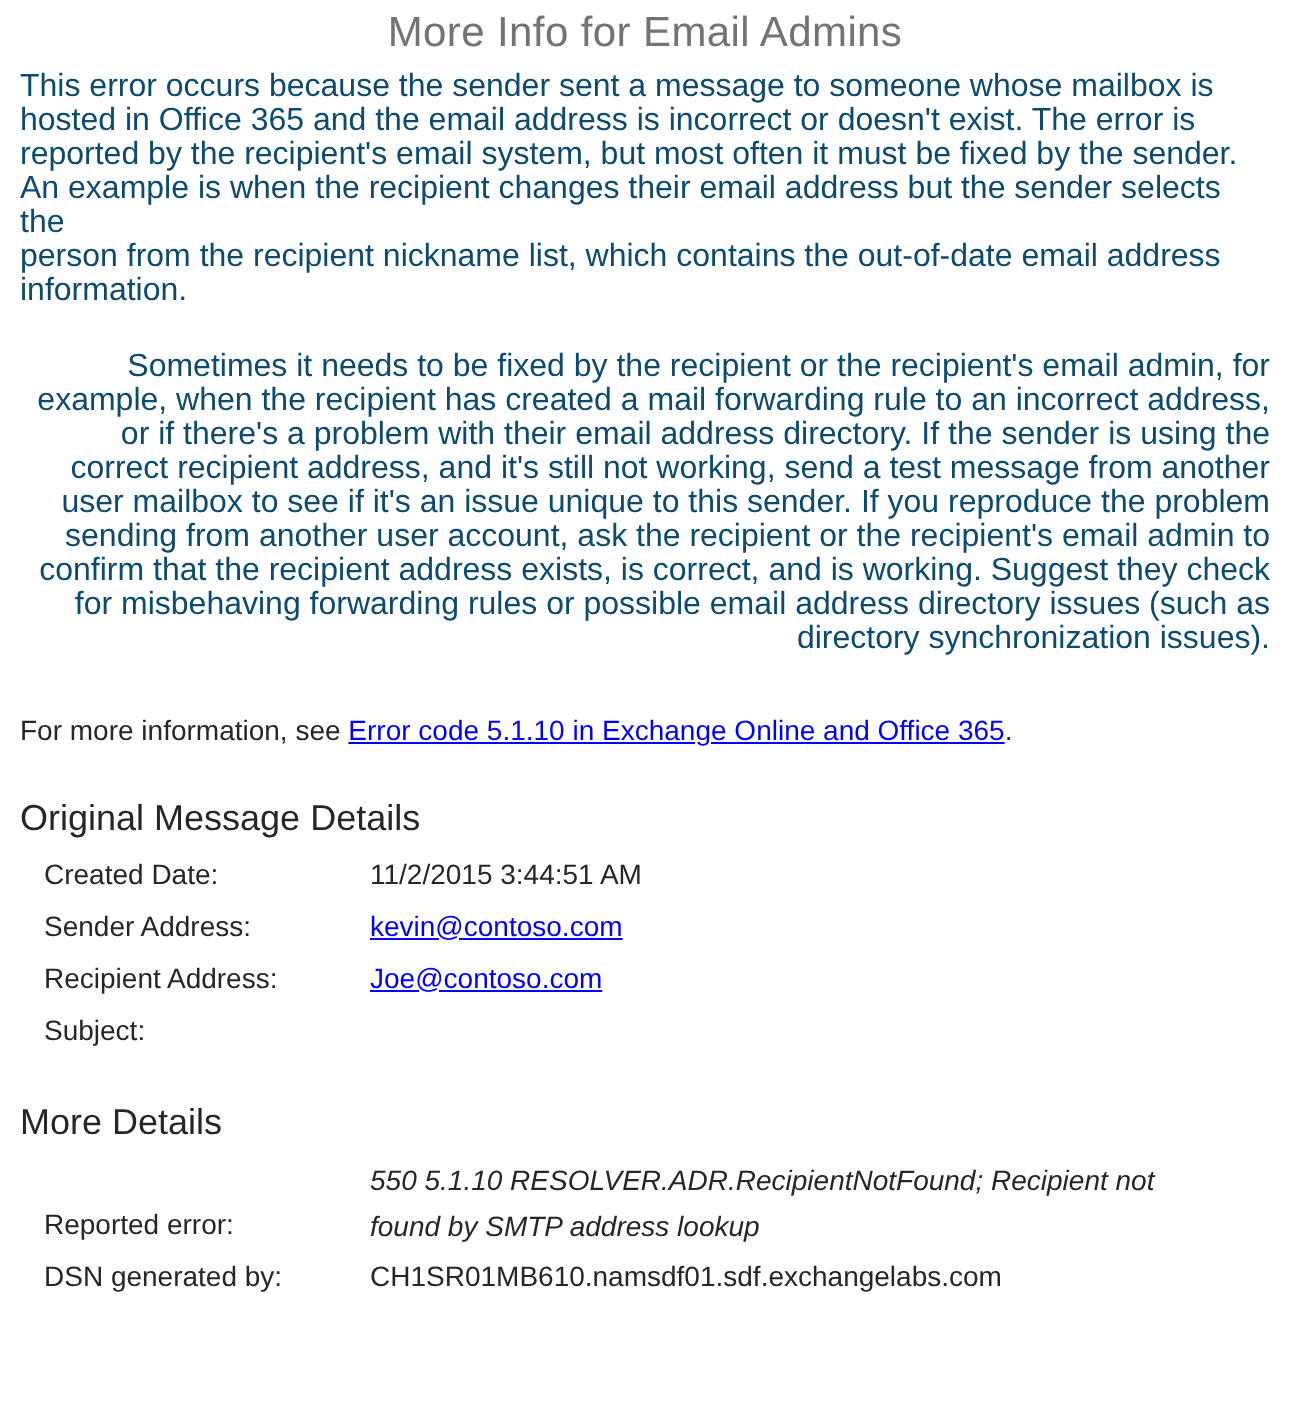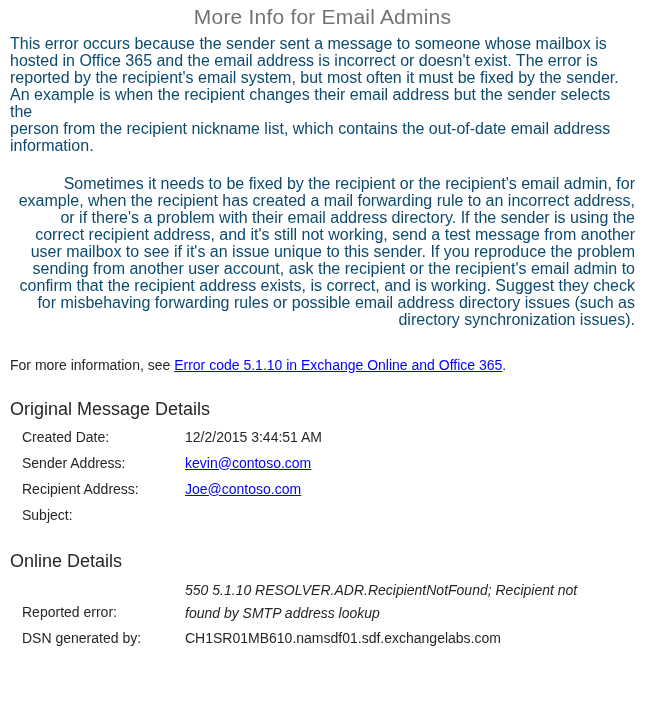--- a/index.html
+++ b/index.html
@@ -108,36 +108,36 @@
 for misbehaving forwarding rules or possible email address directory issues (such as
 directory synchronization issues).</p>
 
   <div class="more-info"><span>For more information, see </span><a href="#" class="link">Error code 5.1.10 in Exchange Online and Office 365</a><span>.</span></div>
 
   <h2 class="section-heading omd">Original Message Details</h2>
 
   <div class="details">
     <div class="detail-row">
       <div class="detail-label">Created Date:</div>
-      <div class="detail-value">12/2/2015 3:44:51 AM</div>
+      <div class="detail-value">11/2/2015 3:44:51 AM</div>
     </div>
     <div class="detail-row">
       <div class="detail-label">Sender Address:</div>
       <div class="detail-value"><a href="#" class="link">kevin@contoso.com</a></div>
     </div>
     <div class="detail-row">
       <div class="detail-label">Recipient Address:</div>
       <div class="detail-value"><a href="#" class="link">Joe@contoso.com</a></div>
     </div>
     <div class="detail-row">
       <div class="detail-label">Subject:</div>
     </div>
   </div>
 
-  <h2 class="section-heading err">Online Details</h2>
+  <h2 class="section-heading err">More Details</h2>
 
   <div class="details">
     <div class="detail-row">
       <div class="detail-label">Reported error:</div>
       <div class="detail-value italic">550 5.1.10 RESOLVER.ADR.RecipientNotFound; Recipient not
 found by SMTP address lookup</div>
     </div>
     <div class="detail-row">
       <div class="detail-label">DSN generated by:</div>
       <div class="detail-value">CH1SR01MB610.namsdf01.sdf.exchangelabs.com</div>

